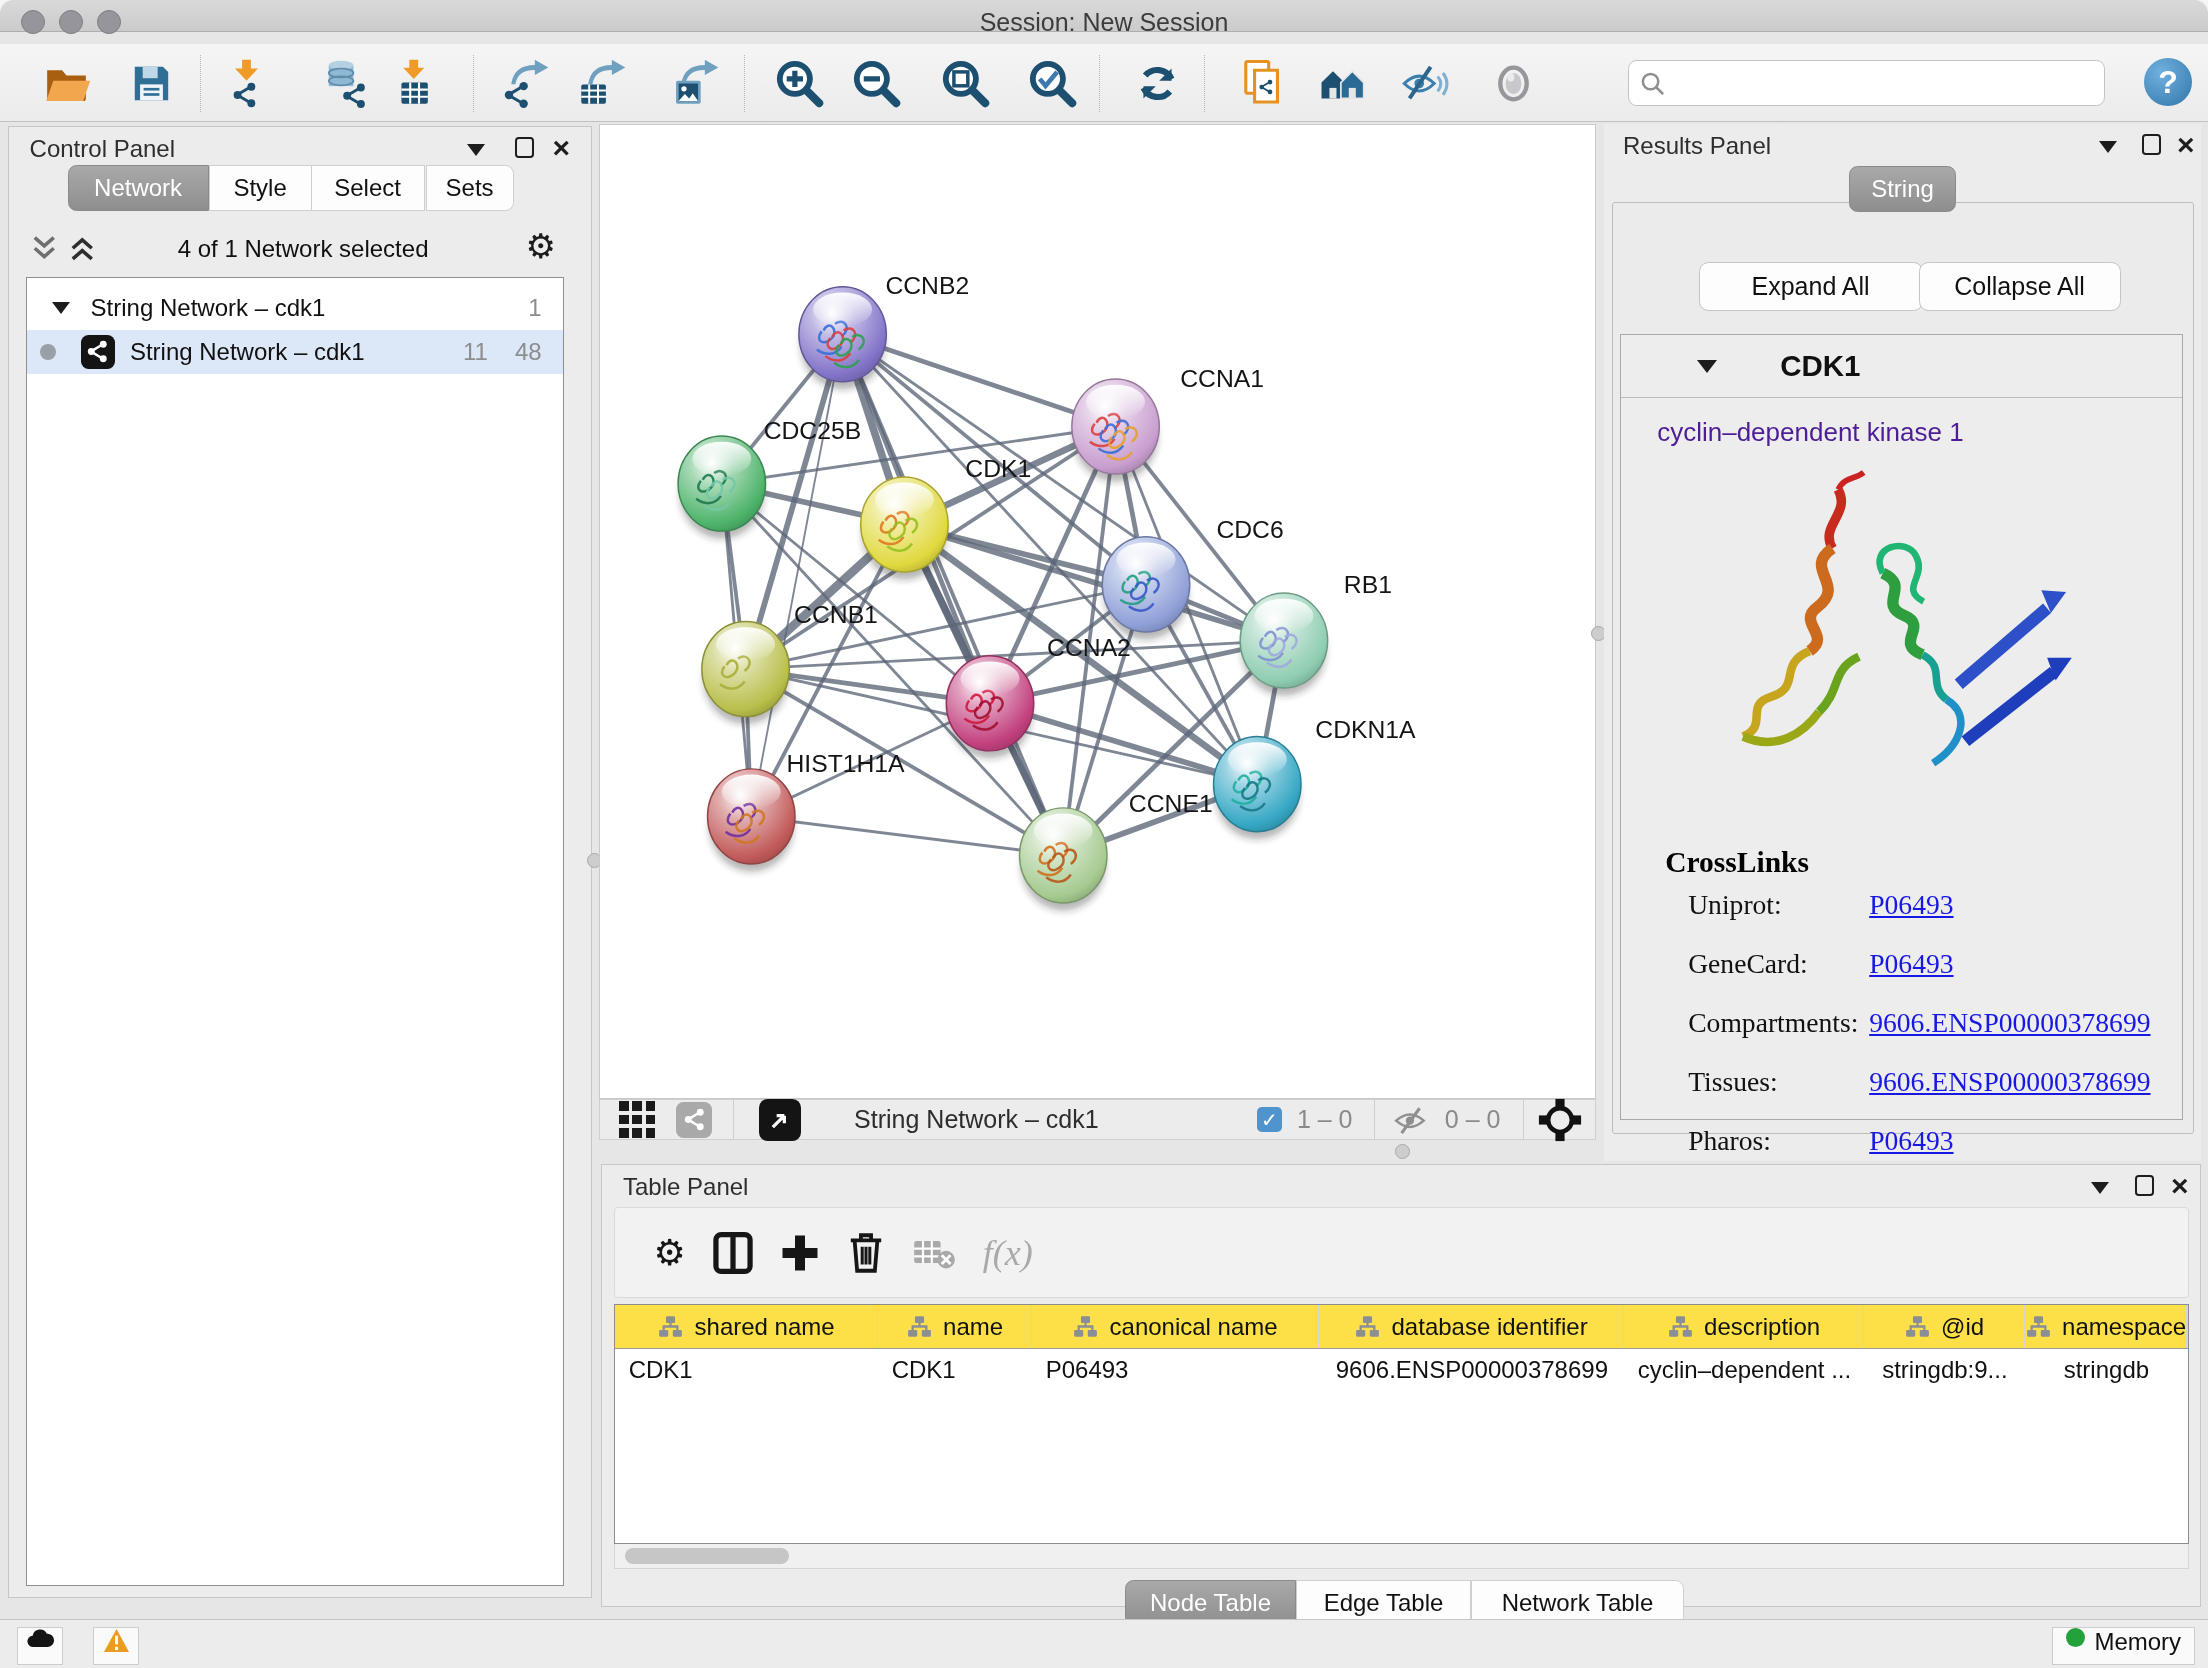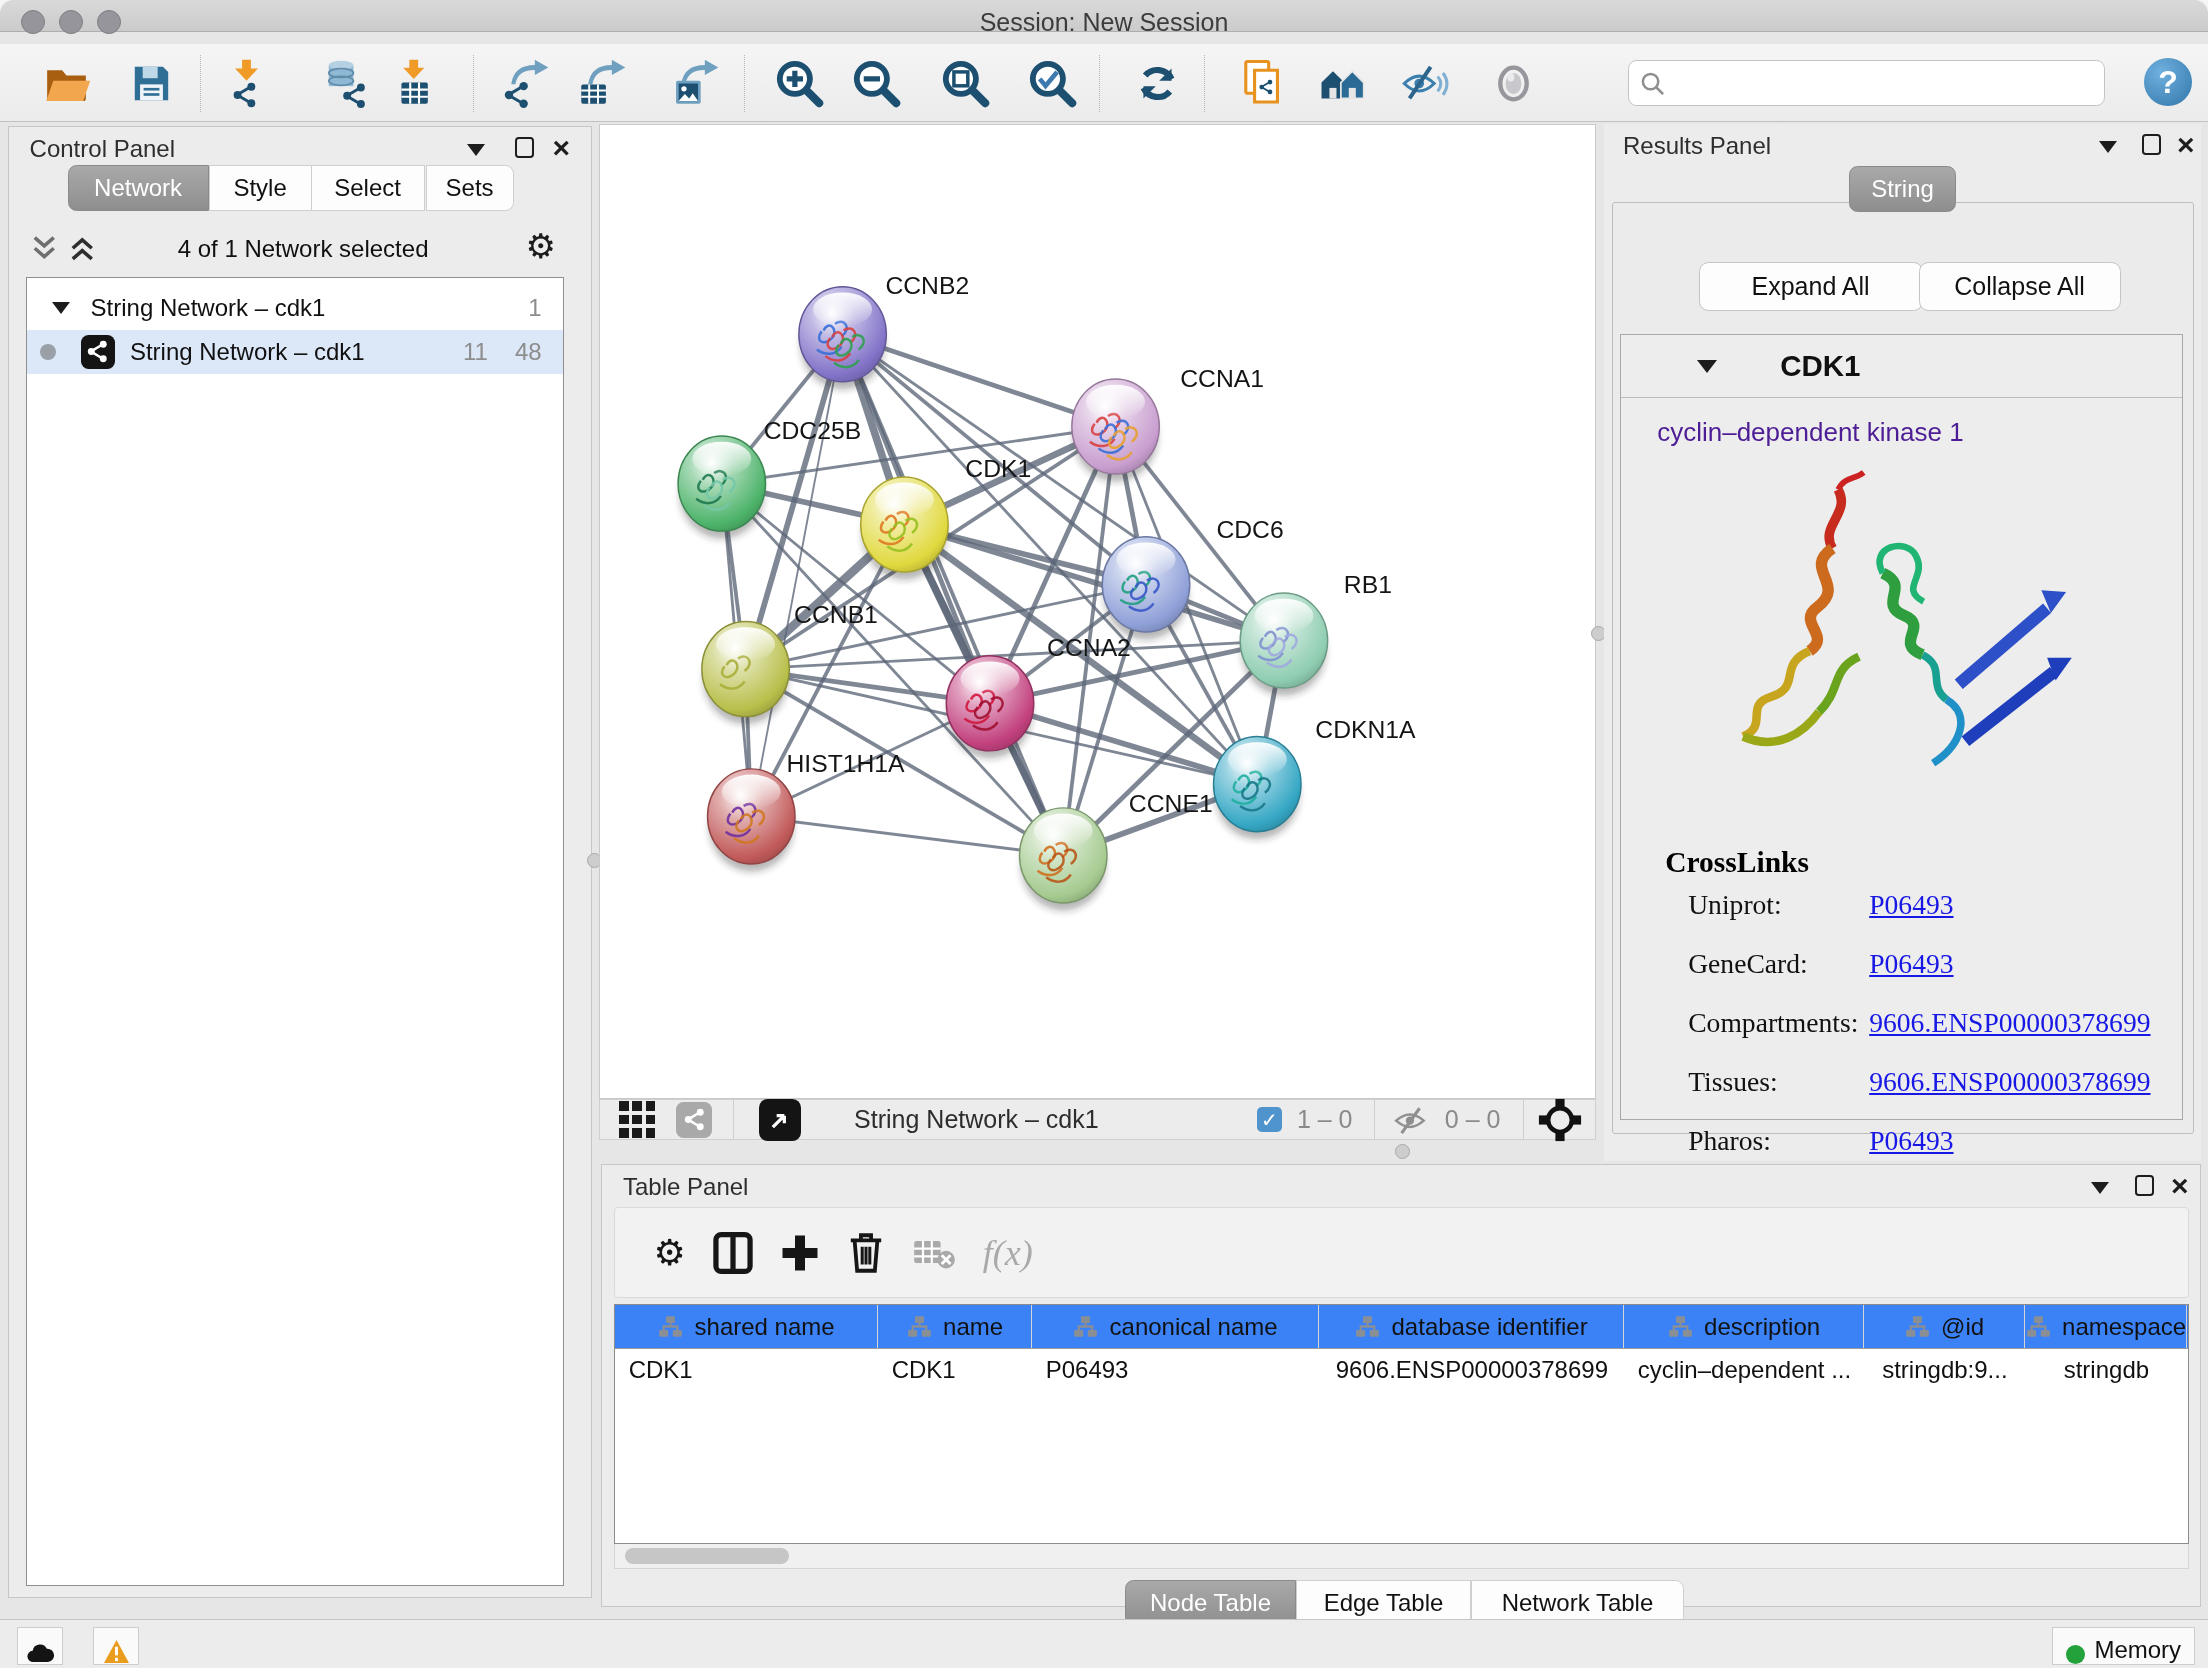--- a/index.html
+++ b/index.html
@@ -47,31 +47,31 @@
   .rbox{position:absolute;left:7.6px;top:78px;width:582px;height:932px;background:#ebebeb;border:1.9px solid #bdbdbd;border-radius:2.9px;}
   .rbtn{height:49px;background:#fdfdfd;border:1px solid #c5c5c5;border-radius:9.5px;font-size:25px;color:#111;display:flex;align-items:center;justify-content:center;}
   .rinner{position:absolute;left:7.6px;top:131px;width:563px;height:786px;background:#ededed;border:1.9px solid #a9a9a9;}
   .serif{font-family:"Liberation Serif","DejaVu Serif",serif;}
   .xlink{color:#1717e6;text-decoration:underline;}
 
   
   .tpanel{position:absolute;left:601px;top:1164px;width:1600px;height:443px;background:#ececec;border:1px solid #c6c6c6;}
   .ttoolbar{position:absolute;left:12.4px;top:42px;width:1575px;height:91px;background:#f2f2f2;border:1px solid #d9d9d9;border-radius:3.8px;display:flex;align-items:center;gap:27px;padding-left:38px;}
   .ttable{position:absolute;left:12.4px;top:139px;width:1575px;height:240px;background:#fff;border:1.9px solid #8c8c8c;}
-  .thead{display:flex;height:44px;background:#3b82f6;border-bottom:1.9px solid #9a9a9a;}
+  .thead{display:flex;height:44px;background:#fde047;border-bottom:1.9px solid #9a9a9a;}
   .th{display:flex;align-items:center;justify-content:center;gap:11.4px;font-size:24px;color:#111;border-right:1px solid #d4d4d4;overflow:hidden;white-space:nowrap;}
   .trow2{display:flex;height:42px;align-items:center;font-size:24px;color:#111;}
   .td{overflow:hidden;white-space:nowrap;padding:0 13.3px;}
   .hscroll{position:absolute;left:12.4px;top:379px;width:1575px;height:25px;background:#f0f0f0;border:1px solid #d5d5d5;border-top:none;}
   .hthumb{position:absolute;left:9.5px;top:3.8px;width:164px;height:16px;background:#c6c6c6;border-radius:8.6px;}
   .btabs{position:absolute;left:523px;top:415px;display:flex;}
 
   
   .statusbar{position:absolute;left:0;top:1619px;width:100%;height:49px;background:#ececec;border-top:1px solid #c6c6c6;}
-  .sbtn{position:absolute;top:6.7px;height:38px;background:#fafafa;border:1px solid #cdcdcd;display:flex;align-items:flex-end;justify-content:center;}
+  .sbtn{position:absolute;top:6.7px;height:38px;background:#fafafa;border:1px solid #cdcdcd;display:flex;align-items:flex-start;justify-content:center;}
 
   .splitdot{position:absolute;width:15px;height:15px;border-radius:50%;background:#cdcdcd;border:1px solid #a9a9a9;}
   .checkbox{width:25px;height:25px;border-radius:4.8px;background:#4f94cd;color:#fff;font-size:20px;display:flex;align-items:center;justify-content:center;}
   .graytxt{color:#8a8a8a;}
   svg{display:block;}
 </style>
 </head>
 <body>
 
 <div class="window">

